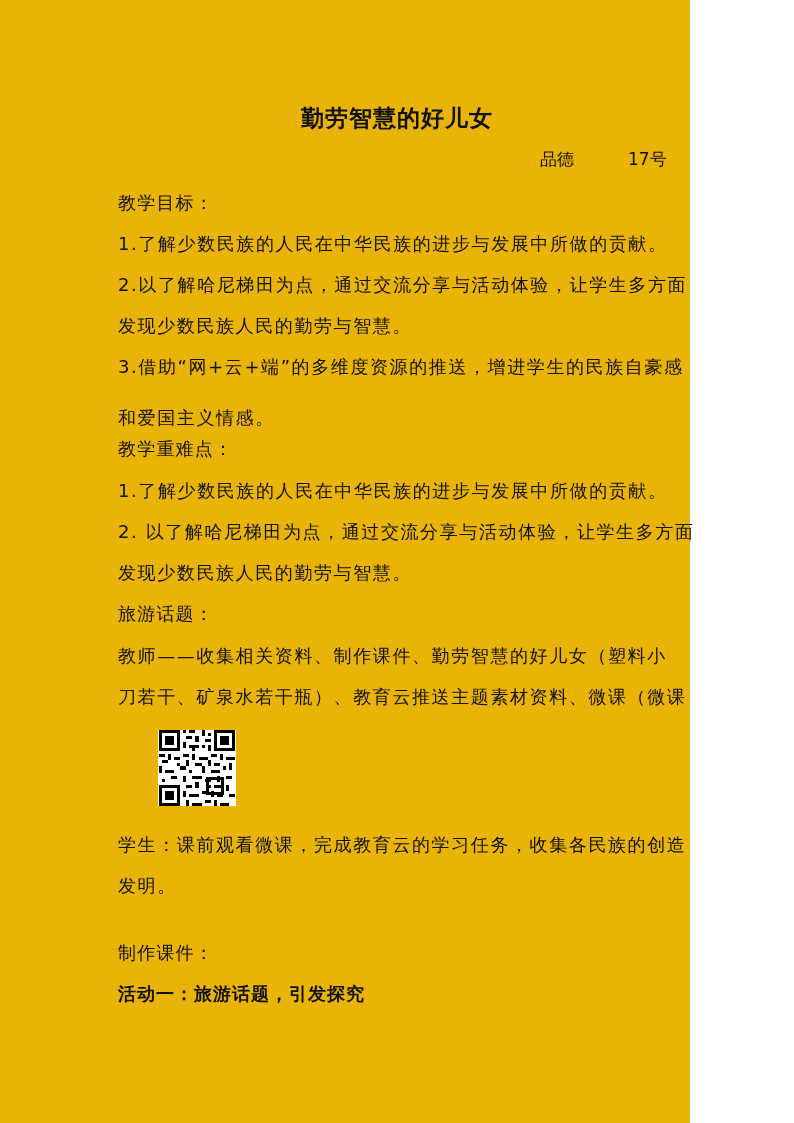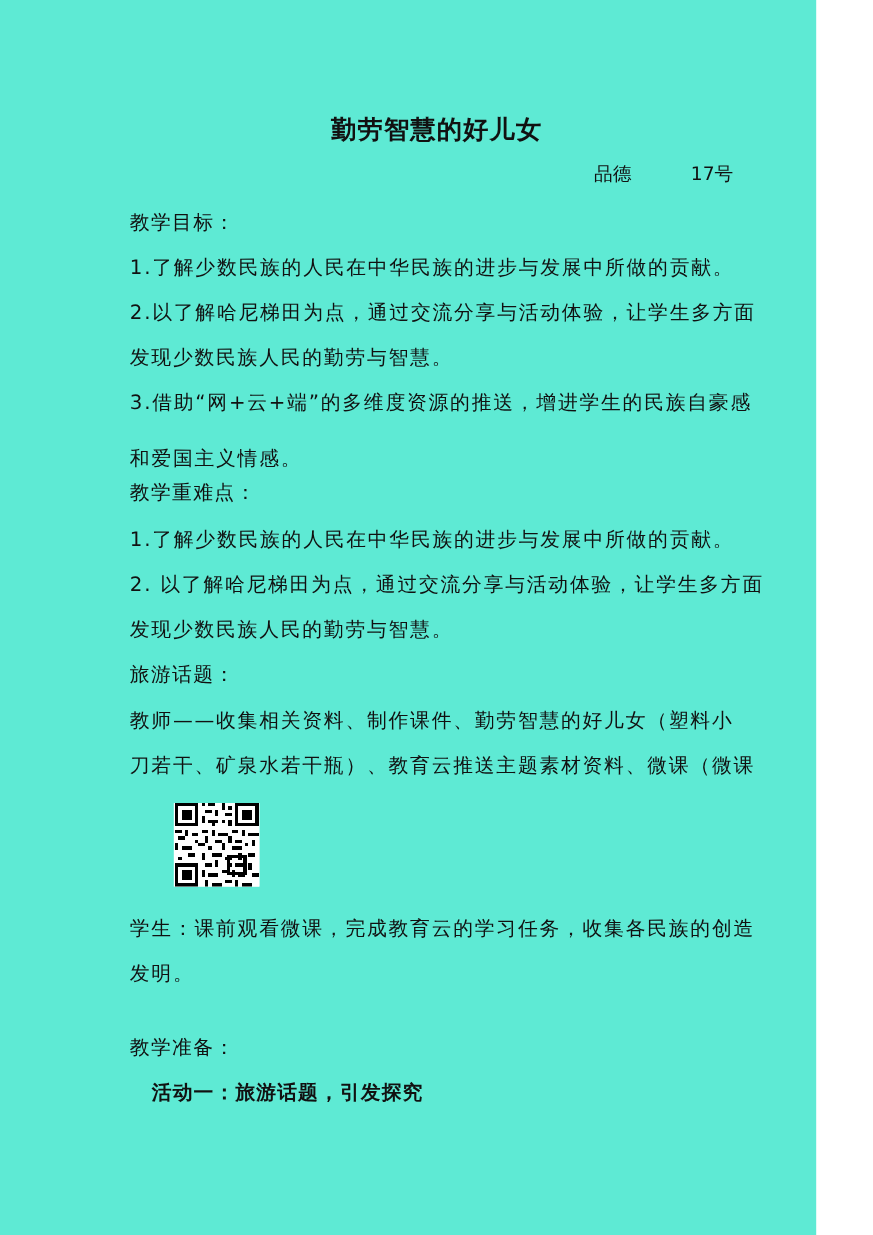--- a/index.html
+++ b/index.html
@@ -1,27 +1,27 @@
 <!DOCTYPE html>
 <html><head>
 <meta charset="utf-8">
 <style>
   html, body { margin: 0; padding: 0; background: #ffffff; }
   body { width: 794px; height: 1123px; position: relative; overflow: hidden;
          font-family: "DejaVu Sans", "Liberation Sans", sans-serif; color: #111; }
-  .page { position: absolute; left: 0; top: 0; width: 742px; height: 1123px; background: #5eead4; }
+  .page { position: absolute; left: 0; top: 0; width: 690px; height: 1123px; background: #eab308; }
   .title { position: absolute; left: 0; width: 794px; top: 103px; text-align: center;
            font-size: 23px; font-weight: bold; letter-spacing: 1px; line-height: 30px; }
   .meta { position: absolute; top: 146px; font-size: 17px; font-weight: normal; line-height: 26px; }
   .meta.subject { left: 540px; }
   .meta.number { left: 628px; text-align: right; }
   .line { position: absolute; left: 118px; font-size: 18px; line-height: 26px;
           letter-spacing: 1.6px; white-space: nowrap; }
   .heading { font-weight: normal; letter-spacing: 1.2px; }
-  .bold { font-weight: bold; margin-left: 20px; }
+  .bold { font-weight: bold; }
   .qr { position: absolute; left: 158px; top: 730px; width: 78px; height: 76px;
         background: #fff; }
   .qr svg { width: 78px; height: 76px; display: block; }
   .inline-gap { display: inline-block; width: 80px; }
 </style>
 </head>
 <body>
 
 <div class="page">
 
@@ -121,16 +121,16 @@
           <rect x="16" y="16" width="5" height="5" fill="none" stroke="#000" stroke-width="1"></rect>
         <rect x="18" y="18" width="1" height="1"></rect>
       </g>
     </svg>
   </div>
 
 
   <div class="line" style="top:832px">学生：课前观看微课，完成教育云的学习任务，收集各民族的创造</div>
   <div class="line" style="top:873px">发明。</div>
 
-  <div class="line heading" style="top:940px">教学准备：</div>
+  <div class="line heading" style="top:940px">制作课件：</div>
   <div class="line bold" style="top:981px; letter-spacing:1px">活动一：旅游话题，引发探究</div>
 
 </div>
 
 </body></html>

